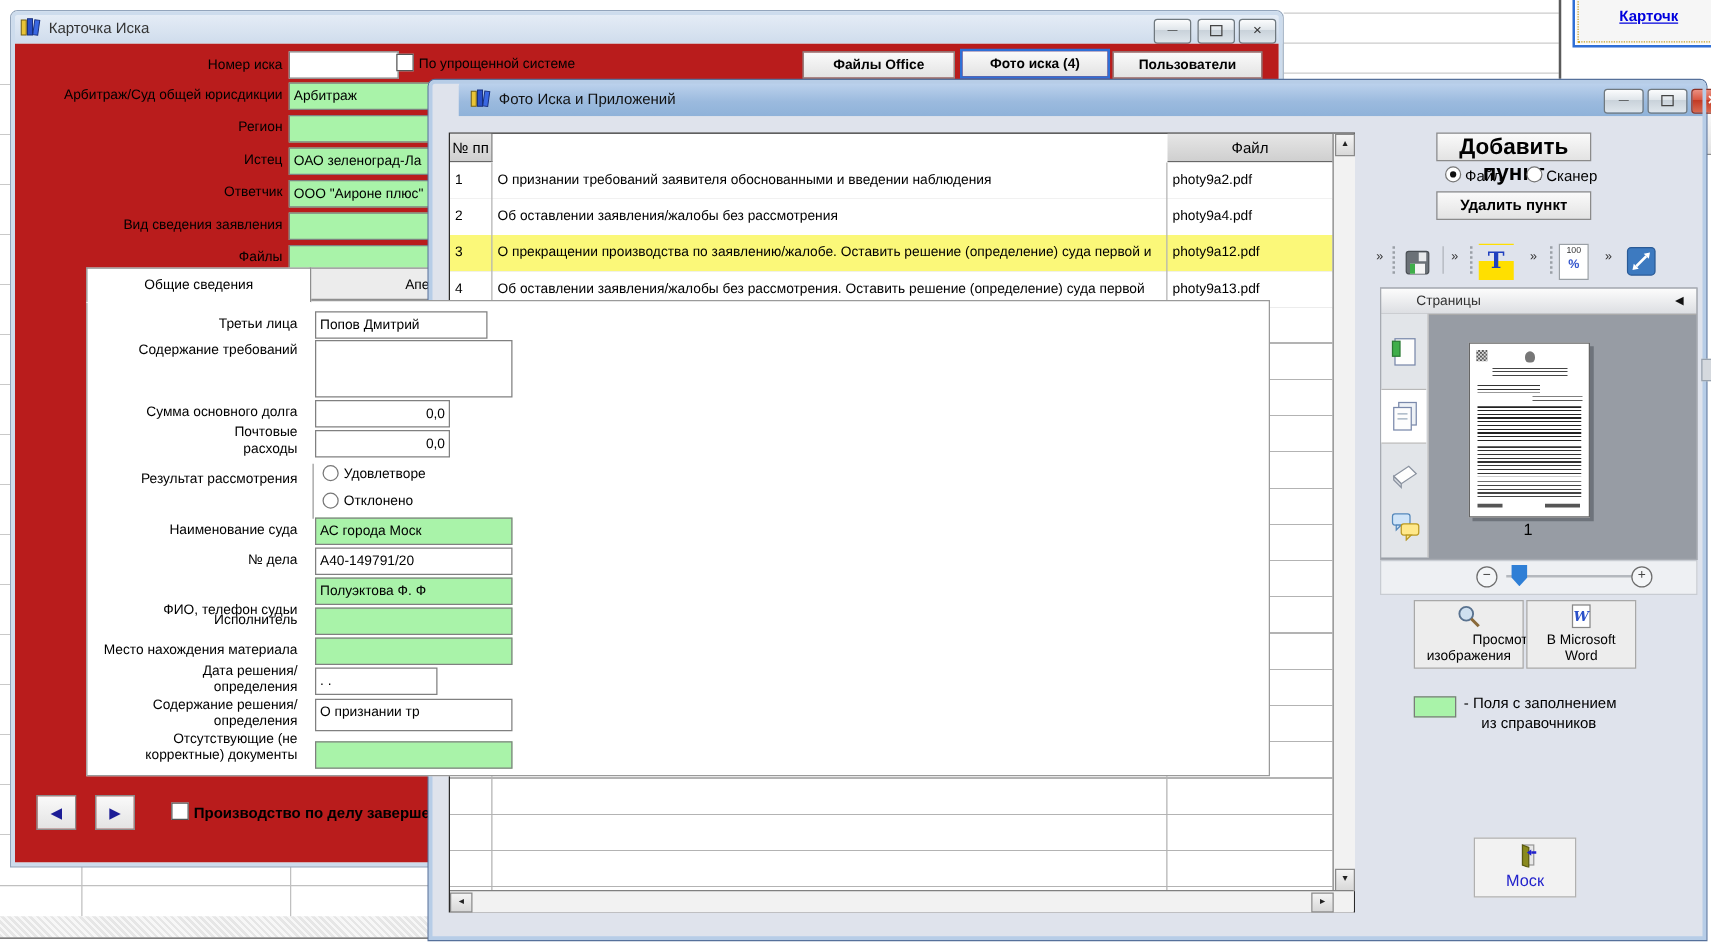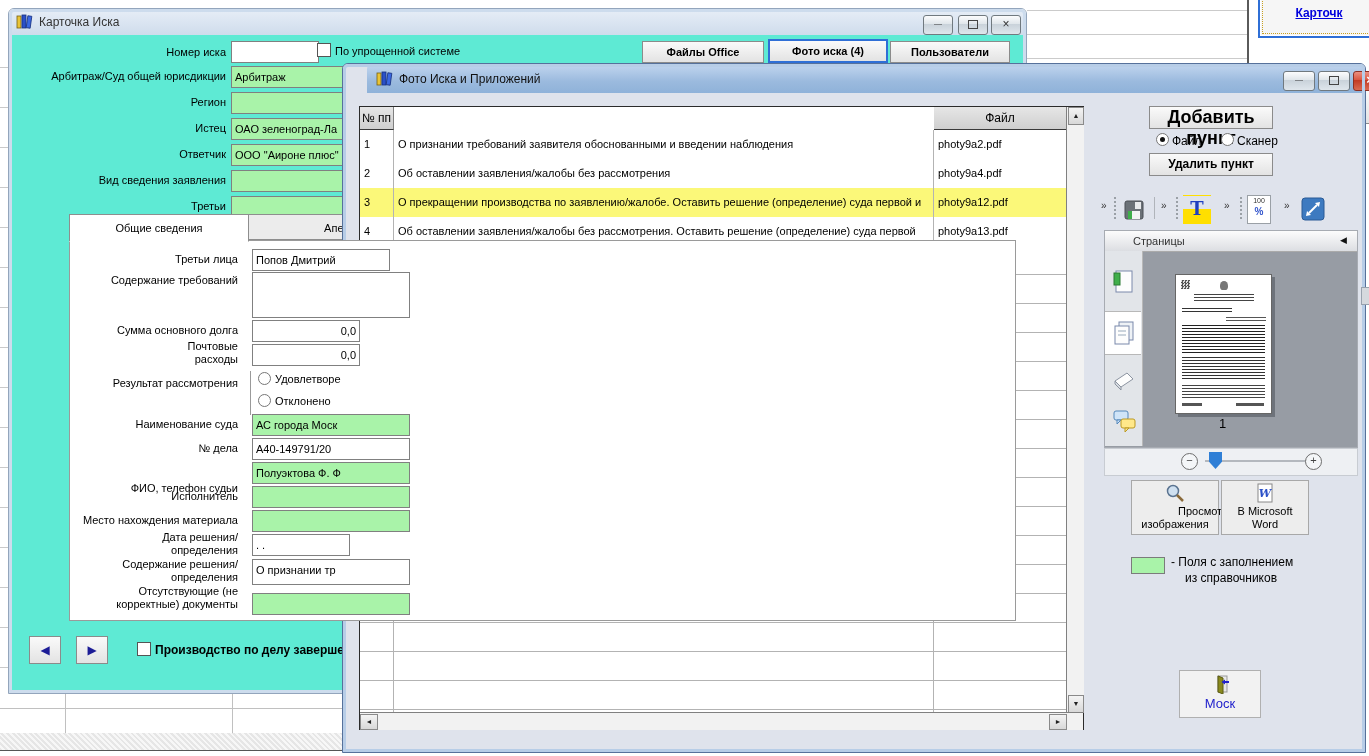--- a/index.html
+++ b/index.html
@@ -14,21 +14,21 @@
             background:linear-gradient(#e7eef7,#cfdcec);}
   .titlebar.active{background:linear-gradient(#c2d6ef,#9bbade 60%,#8fb2d9);}
   .title-text{position:absolute;top:6px;font-size:12px;color:#333;white-space:nowrap;}
   .titlebar.active .title-text{color:#111;}
   .capbtn{position:absolute;top:6px;height:18px;border:1px solid #70797f;border-radius:3px;
           background:linear-gradient(#fbfcfd,#dfe5ea 45%,#c9d2da 46%,#dfe6ec);
           text-align:center;line-height:16px;font-size:10px;color:#333;}
   .capbtn.close-red{background:linear-gradient(#eb8f80,#d9553f 45%,#c23a24 46%,#d96a52);
           border-color:#8d3125;color:#fff;font-weight:bold;}
   .maxglyph{display:inline-block;width:8px;height:7px;border:1px solid #444;margin-top:4px;}
-  .client{position:absolute;left:3px;right:3px;top:26px;bottom:3px;background:#5eead4;overflow:hidden;padding-left:28px;}
+  .client{position:absolute;left:3px;right:3px;top:26px;bottom:3px;background:#b91c1c;overflow:hidden;padding-left:28px;}
   .client2{position:absolute;left:3px;right:3px;top:29px;bottom:3px;background:#dfe3ec;overflow:hidden;}
   
   .lbl{position:absolute;text-align:right;white-space:normal;line-height:13px;}
   .fld{position:absolute;height:20px;border:1px solid #808080;background:#fff;line-height:20px;
        padding:0 3px;overflow:hidden;white-space:nowrap;}
   .green{background:#a9f3a9;}
   .btn{position:absolute;border:1px solid #8b8b8b;background:linear-gradient(#fafafa,#e3e3e3);
        text-align:center;font-weight:bold;color:#000;}
   .btn.plain{font-weight:normal;}
   .chk{position:absolute;width:12px;height:12px;border:1px solid #555;background:#fff;}
@@ -118,21 +118,21 @@
 
     <div class="lbl" style="left:4px;top:87px;width:210px;">Истец</div>
     <div class="fld green" style="left:219px;top:83px;width:598px;">ОАО зеленоград-Ла</div>
 
     <div class="lbl" style="left:4px;top:113px;width:210px;">Ответчик</div>
     <div class="fld green" style="left:219px;top:109px;width:598px;">ООО "Аироне плюс"</div>
 
     <div class="lbl" style="left:4px;top:139px;width:210px;">Вид сведения заявления</div>
     <div class="fld green" style="left:219px;top:135px;width:598px;"></div>
 
-    <div class="lbl" style="left:4px;top:165px;width:210px;">Третьи</div>
+    <div class="lbl" style="left:4px;top:165px;width:210px;">Файлы</div>
     <div class="fld green" style="left:219px;top:161px;width:598px;"></div>
 
     <div class="tab" style="left:235px;top:179px;width:360px;background:#ececec;text-align:right;padding-right:250px;box-sizing:border-box;">Апелл</div>
     <div class="tab" style="left:57px;top:179px;width:178px;background:#fff;border-bottom:1px solid #fff;z-index:2;">Общие сведения</div>
 
     <div class="abs" style="left:57px;top:205px;width:945px;height:379px;background:#fff;border:1px solid #9a9a9a;z-index:1;">
       <div class="lbl" style="left:0;top:12px;width:168px;">Третьи лица</div>
       <div class="fld" style="left:182px;top:8px;width:130px;">Попов Дмитрий</div>
 
       <div class="lbl" style="left:0;top:33px;width:168px;">Содержание требований</div>

